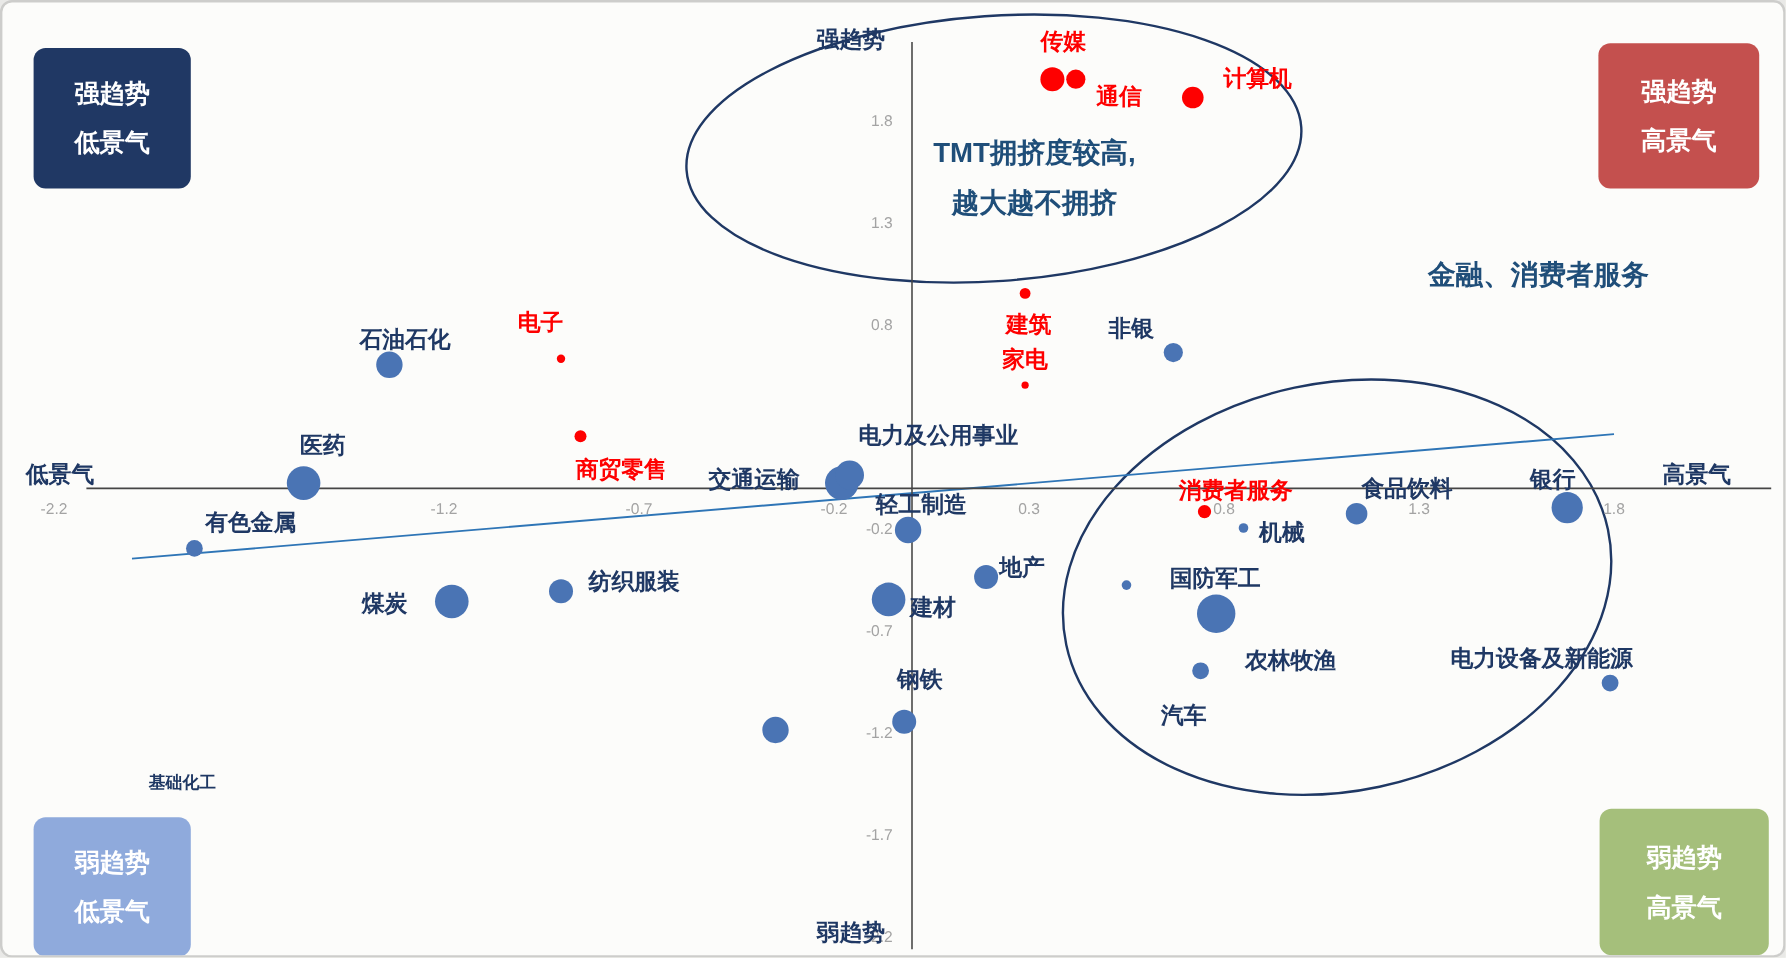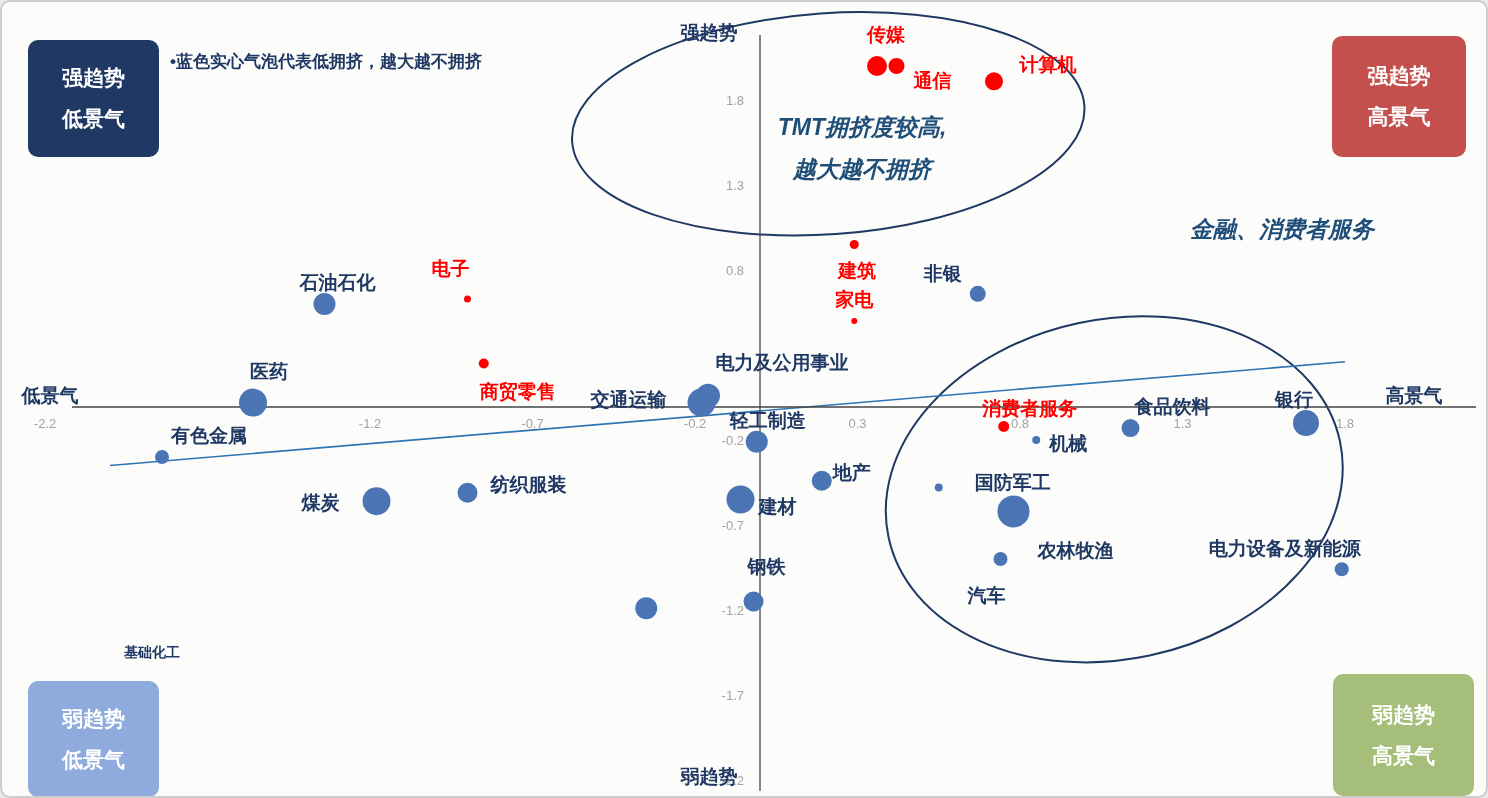--- a/index.html
+++ b/index.html
@@ -20,21 +20,21 @@
   #qbl{left:26px;top:679px;width:131px;height:116px;}
   #qbr{left:1331px;top:672px;width:141px;height:122px;}
   #legend{position:absolute;left:168px;top:46px;font-weight:bold;font-size:17px;line-height:28px;}
   #legend .blue{color:#1f3864;}
   #legend .red{color:#fe0000;}
   .axis-label{position:absolute;font-weight:bold;font-size:19px;color:#1f3864;text-align:center;}
   #axis-top{left:652px;top:18px;width:110px;}
   #axis-bottom{left:652px;top:762px;width:110px;}
   #axis-left{left:8px;top:381px;width:80px;}
   #axis-right{left:1372px;top:381px;width:80px;}
-  .note{position:absolute;font-style:italic;font-weight:bold;color:#1f4e79;font-size:23px;text-align:center;line-height:42px;}
+  .note{position:absolute;font-weight:bold;color:#1f4e79;font-size:23px;text-align:center;line-height:42px;}
   #tmt-note{left:660px;top:104px;width:400px;}
   #recovery-note{left:1075px;top:206px;width:410px;}
   #chem-label{position:absolute;left:95px;top:642px;width:110px;text-align:center;font-weight:bold;font-size:14px;color:#1f3864;}
 </style>
 </head>
 <body>
 
 <div class="stage">
 
   <svg id="plot" width="1488" height="798">
@@ -127,21 +127,20 @@
   <div class="quad" id="qbl" style="background: rgb(143, 170, 220);">
     <div>弱趋势</div>
     <div>低景气</div>
   </div>
   <div class="quad" id="qbr" style="background: rgb(165, 191, 123);">
     <div>弱趋势</div>
     <div>高景气</div>
   </div>
 
   <div id="legend">
-    <div class="blue">•蓝色实心气泡代表低拥挤，越大越不拥挤</div>
   </div>
 
   <div class="axis-label" id="axis-top">强趋势</div>
   <div class="axis-label" id="axis-bottom">弱趋势</div>
   <div class="axis-label" id="axis-left">低景气</div>
   <div class="axis-label" id="axis-right">高景气</div>
 
   <div class="note" id="tmt-note">
     <div>TMT拥挤度较高,</div>
     <div>越大越不拥挤</div>

